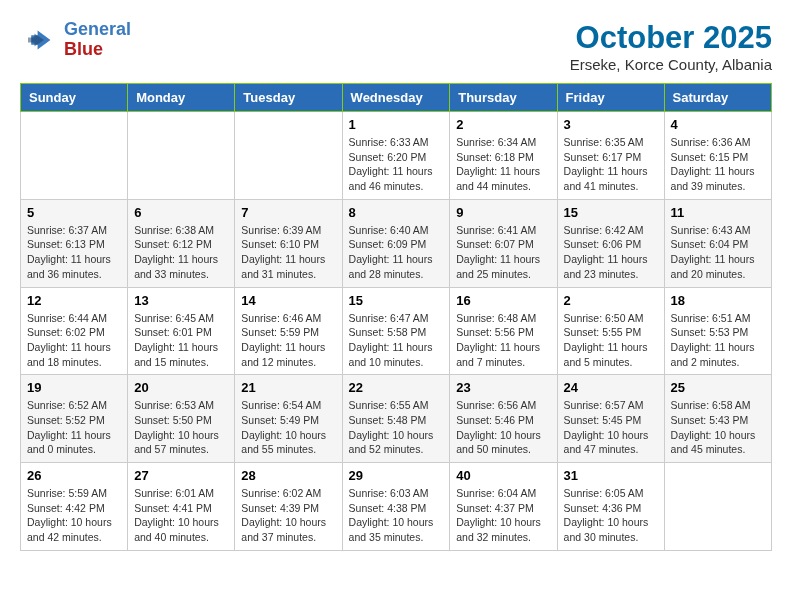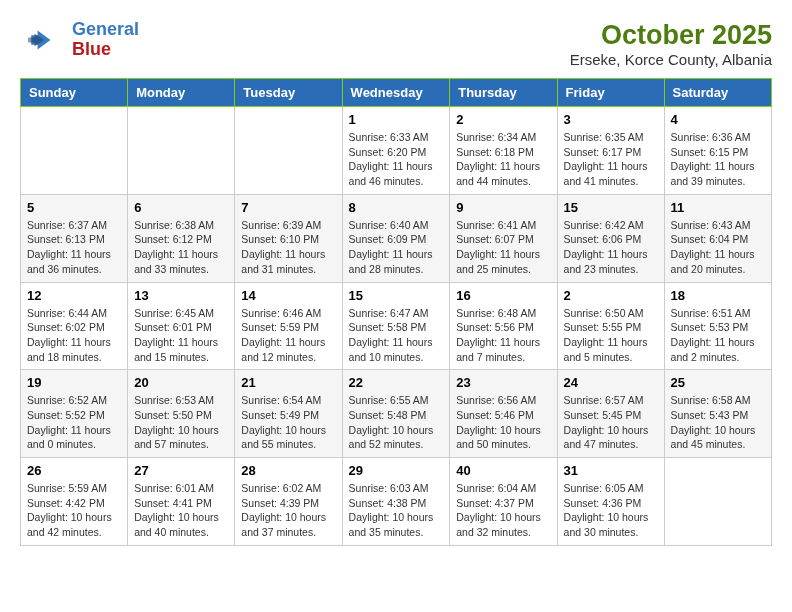--- a/index.html
+++ b/index.html
@@ -12,42 +12,42 @@
     }
     .header {
       display: flex;
       justify-content: space-between;
       align-items: flex-start;
       margin-bottom: 10px;
     }
     .logo {
       display: flex;
       align-items: center;
-      gap: 20px;
+      gap: 12px;
     }
     .logo-text {
       font-size: 18px;
       font-weight: bold;
       color: #1a3a5c;
       line-height: 1.1;
     }
     .logo-text span {
       color: #3a7abf;
     }
     .logo-icon {
       width: 32px;
       height: 32px;
     }
     .title-area {
       text-align: right;
     }
     .month-title {
-      font-size: 27px;
+      font-size: 31px;
       font-weight: bold;
-      color: #4d7c0f;
+      color: #0369a1;
     }
     .subtitle {
       font-size: 15px;
       color: #333;
     }
     .calendar {
       width: 100%;
       border-collapse: collapse;
       border: 1px solid #ccc;
     }

